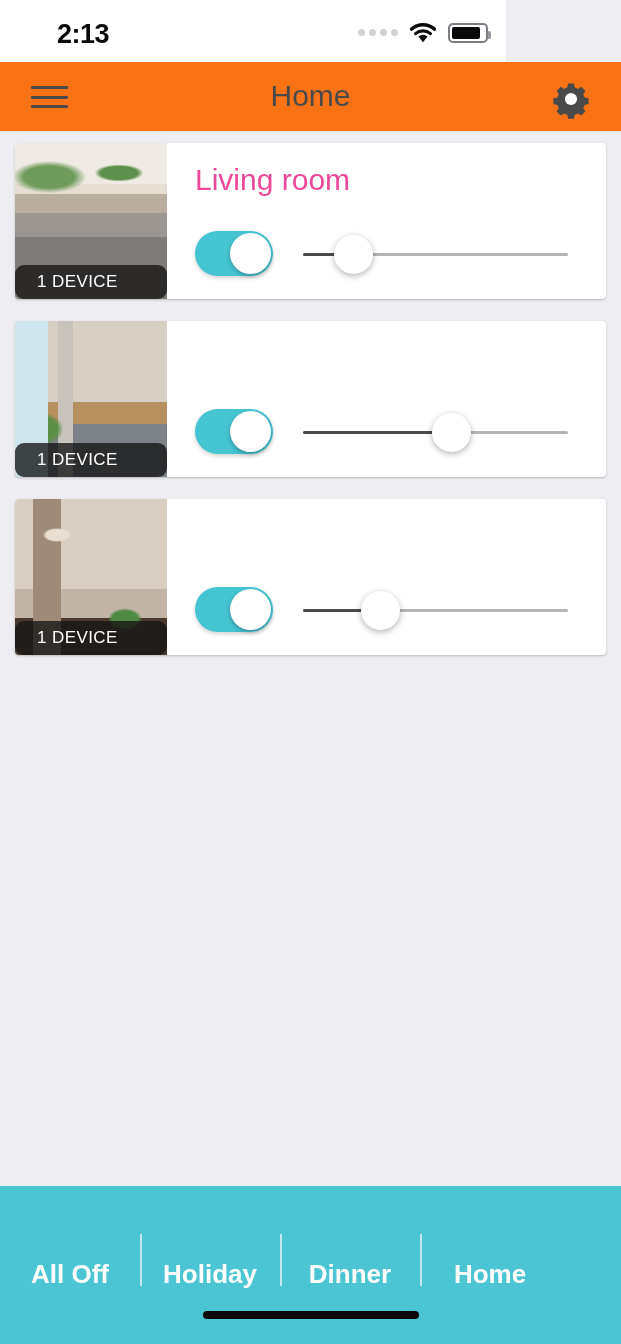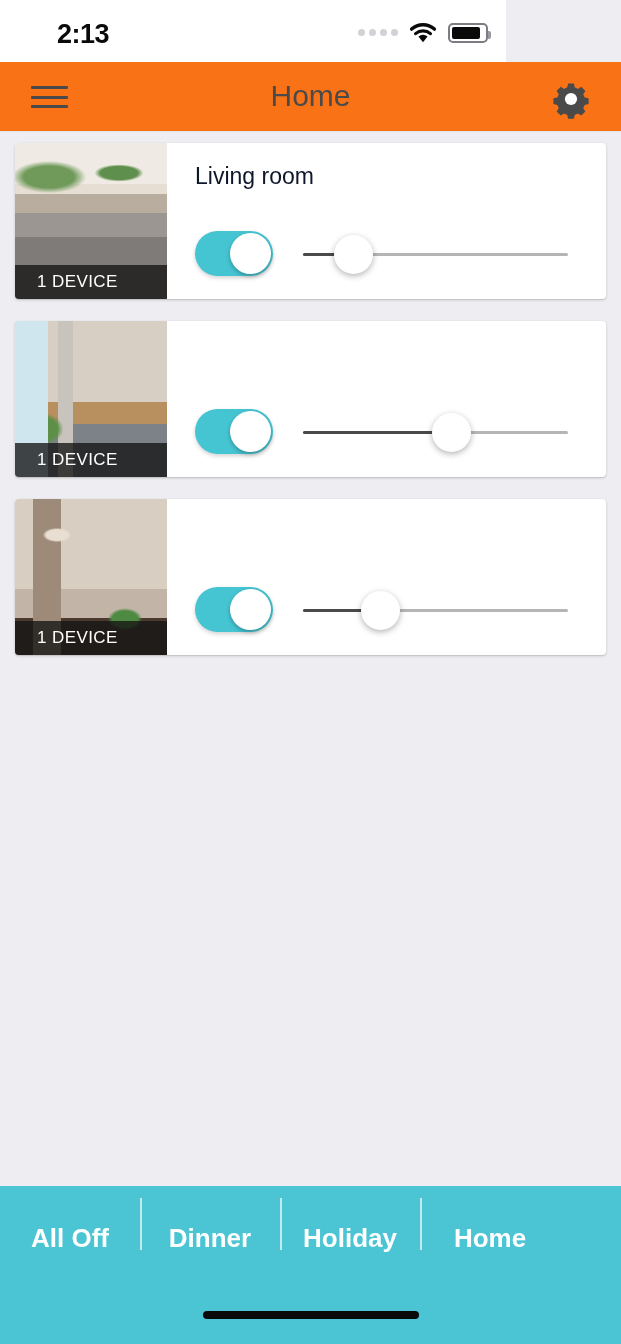--- a/index.html
+++ b/index.html
@@ -67,26 +67,26 @@
     display:flex; overflow:hidden;
   }
   .thumb {
     position:relative; width:152px; height:156px; flex:0 0 152px; overflow:hidden;
   }
   .thumb .scene { position:absolute; inset:0; }
   .devbadge {
     position:absolute; left:0; bottom:0; width:100%; height:34px;
     background:rgba(20,20,20,0.78);
     color:#ffffff; font-size:17px; letter-spacing:0.4px;
-    display:flex; align-items:center; padding-left:22px;
+    display:flex; align-items:center; padding-left:22px;border-radius:9px;
   }
   .ctrls { flex:1; position:relative; padding:0 38px 0 28px; }
   .room-name {
     position:absolute; top:20px; left:28px;
-    font-size:23px; color:#0f172a; font-weight:400;
+    font-size:30px; color:#ec4899; font-weight:400;
   }
 
   
   .toggle {
     position:absolute; left:28px; top:88px;
     width:78px; height:45px; border-radius:23px;
     background:#45c4d2; cursor:pointer;
     box-shadow:0 2px 4px rgba(0,0,0,0.18);
   }
   .toggle .knob {
@@ -113,21 +113,21 @@
     box-shadow:0 2px 6px rgba(0,0,0,0.30);
   }
 
   
   .scenebar {
     position:absolute; left:0; bottom:0; width:621px; height:158px;
     background:#4bc4d3;
   }
   .scene-row {
     position:absolute; top:0; left:0; width:560px; height:104px;
-    display:flex; align-items:center;
+    display:flex; align-items:flex-end;
   }
   .scene-btn {
     flex:1; text-align:center; position:relative; cursor:pointer;
     color:#ffffff; font-size:26px; font-weight:bold;
   }
   .scene-btn + .scene-btn::before {
     content:""; position:absolute; left:0; top:-25px;
     width:2px; height:52px; background:rgba(255,255,255,0.65);
   }
   .home-ind {
@@ -225,20 +225,20 @@
             <div class="track-fill" style="width:29%"></div>
             <div class="s-thumb" style="left:29%"></div>
           </div>
         </div>
       </div>
     </div>
 
   <div class="scenebar">
     <div class="scene-row" id="scene-row">
         <div class="scene-btn">All Off</div>
+        <div class="scene-btn">Holiday</div>
         <div class="scene-btn">Dinner</div>
-        <div class="scene-btn">Holiday</div>
         <div class="scene-btn">Home</div>
       </div>
     <div class="home-ind"></div>
   </div>
 
 </div>
 
 </body></html>

